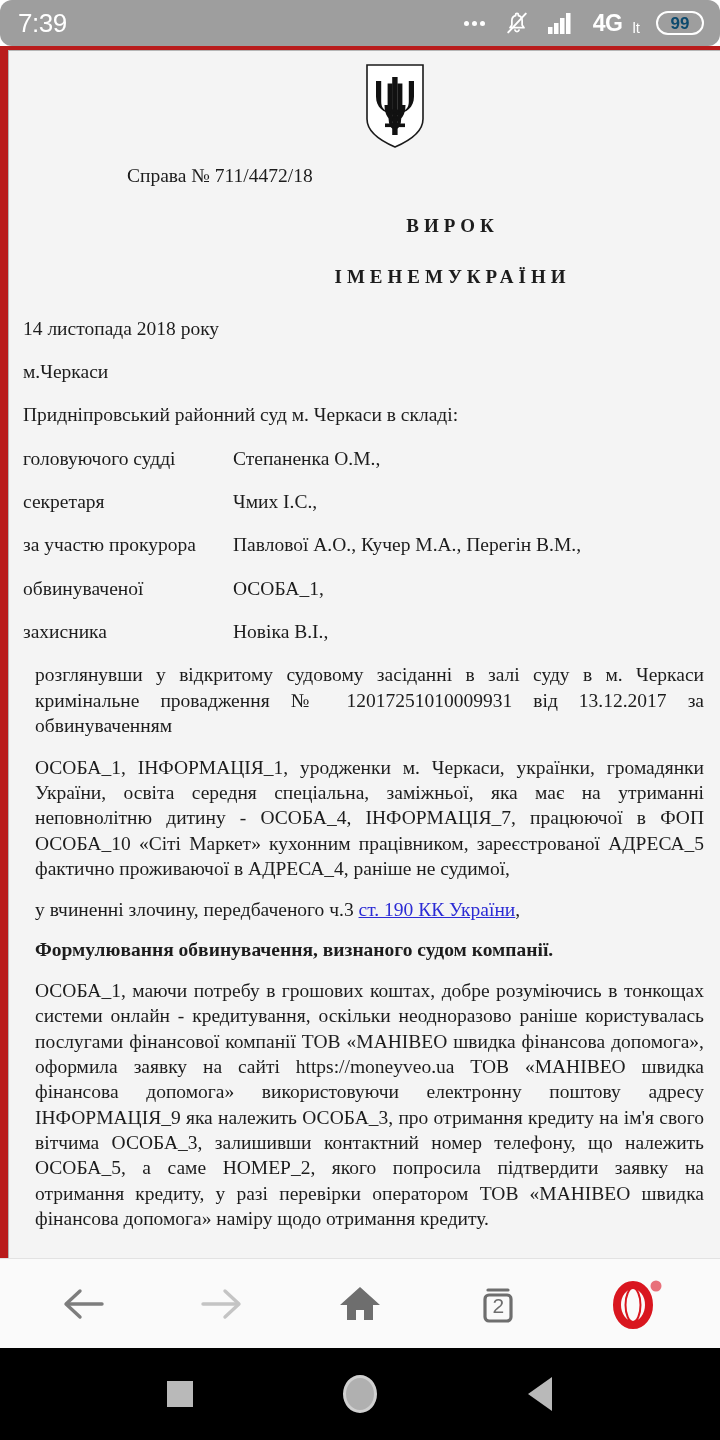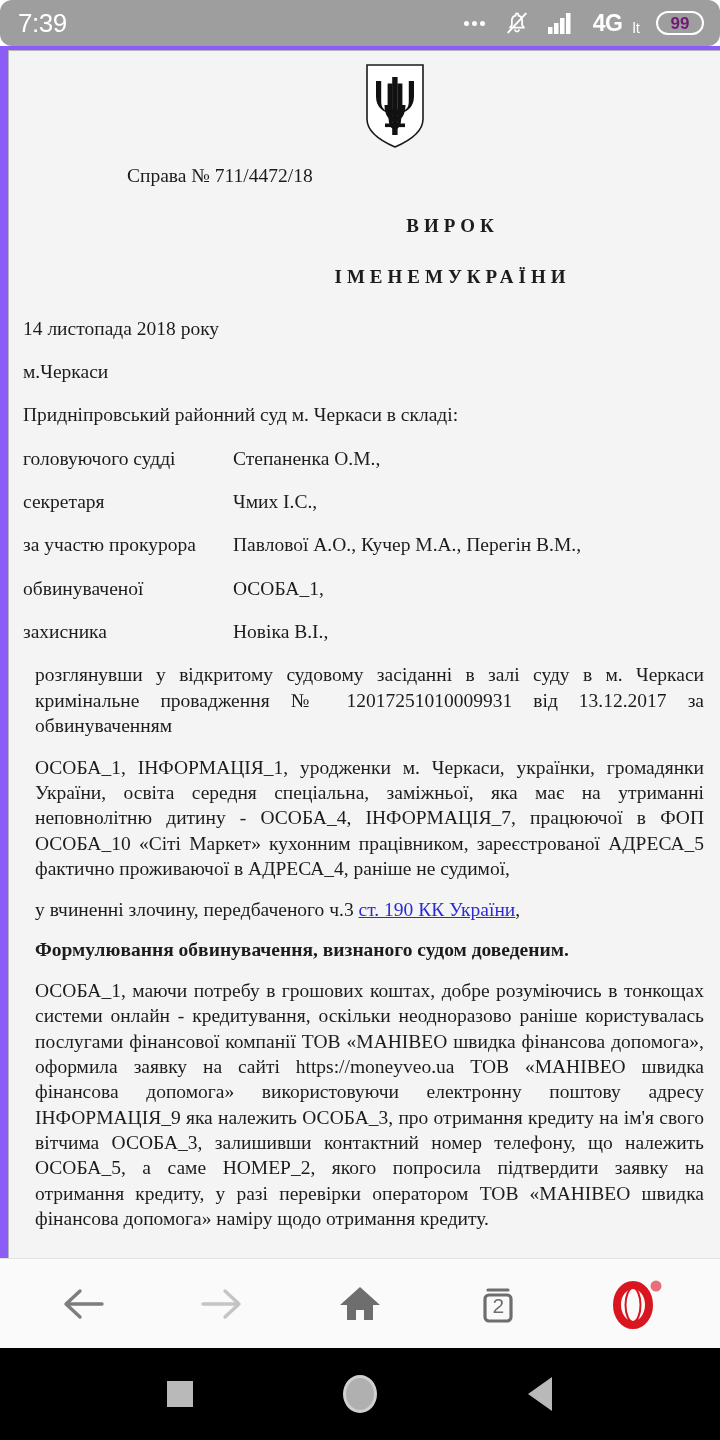--- a/index.html
+++ b/index.html
@@ -70,29 +70,29 @@
     min-width: 48px;
     display: flex;
     align-items: center;
     justify-content: center;
     padding: 0 6px;
     box-sizing: border-box;
   }
   .battery-pill span {
     font-size: 17px;
     font-weight: 700;
-    color: #701a75;
+    color: #0c4a6e;
     line-height: 1;
   }
 
   
   .viewport {
     position: relative;
     height: 1212px;
-    background: #8b5cf6;
+    background: #b91c1c;
     overflow: hidden;
   }
   .page-sheet {
     position: absolute;
     left: 8px;
     top: 4px;
     right: 0;
     bottom: 0;
     background: #f4f4f4;
     border-left: 1px solid #b6b6b6;
@@ -310,21 +310,21 @@
       <div class="role-row">
         <span class="role-name">захисника</span>
         <span>Новіка В.І.,</span>
       </div>
 
       <p class="just">розглянувши у відкритому судовому засіданні в залі суду в м. Черкаси кримінальне провадження № 12017251010009931 від 13.12.2017 за обвинуваченням</p>
       <p class="just">ОСОБА_1, ІНФОРМАЦІЯ_1, уродженки м. Черкаси, українки, громадянки України, освіта середня спеціальна, заміжньої, яка має на утриманні неповнолітню дитину - ОСОБА_4, ІНФОРМАЦІЯ_7, працюючої в ФОП ОСОБА_10 «Сіті Маркет» кухонним працівником, зареєстрованої АДРЕСА_5 фактично проживаючої в АДРЕСА_4, раніше не судимої,</p>
 
       <p class="just tight"><span>у вчиненні злочину, передбаченого ч.3 </span><a class="link" href="#">ст. 190 КК України</a><span>,</span></p>
 
-      <div class="bold-head">Формулювання обвинувачення, визнаного судом доведеним.</div>
+      <div class="bold-head">Формулювання обвинувачення, визнаного судом компанії.</div>
 
       <p class="just">ОСОБА_1, маючи потребу в грошових коштах, добре розуміючись в тонкощах системи онлайн - кредитування, оскільки неодноразово раніше користувалась послугами фінансової компанії ТОВ «МАНІВЕО швидка фінансова допомога», оформила заявку на сайті https://moneyveo.ua ТОВ «МАНІВЕО швидка фінансова допомога» використовуючи електронну поштову адресу ІНФОРМАЦІЯ_9 яка належить ОСОБА_3, про отримання кредиту на ім'я свого вітчима ОСОБА_3, залишивши контактний номер телефону, що належить ОСОБА_5, а саме НОМЕР_2, якого попросила підтвердити заявку на отримання кредиту, у разі перевірки оператором ТОВ «МАНІВЕО швидка фінансова допомога» наміру щодо отримання кредиту.</p>
 
     </div>
   </div>
 </div>
 
 <div class="opera-bar">
   <div class="opera-btn">
     <svg width="50" height="40" viewBox="0 0 50 40">

